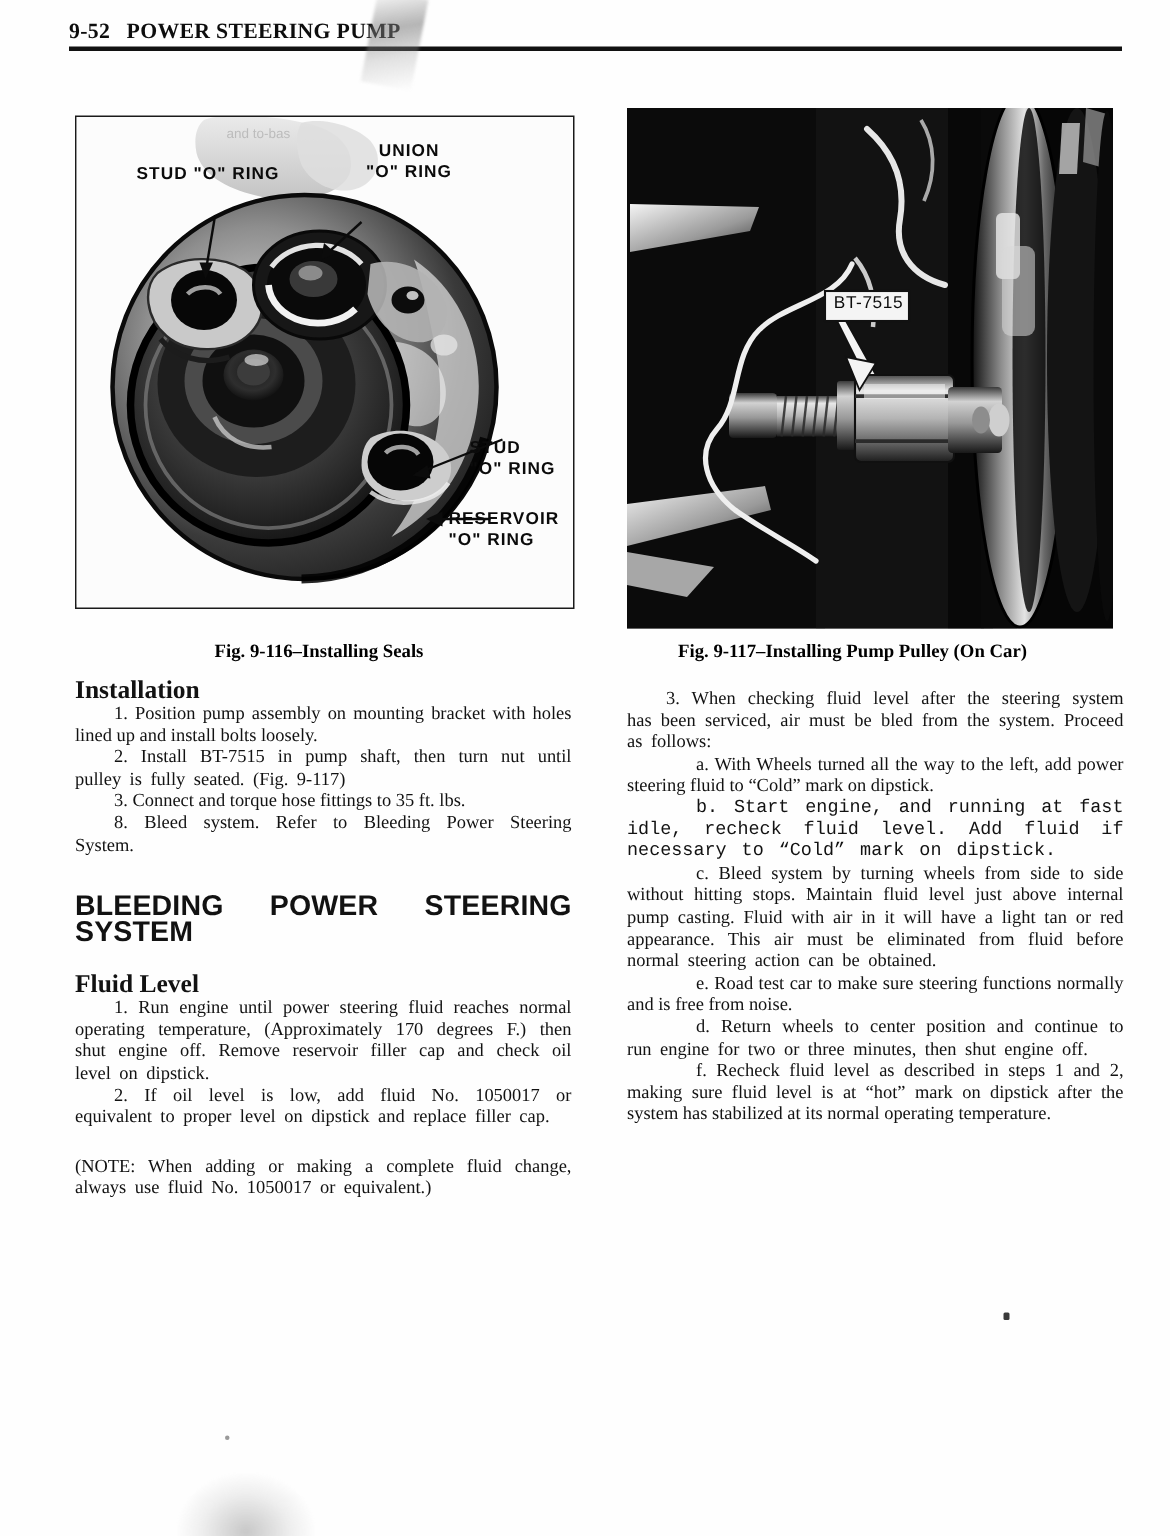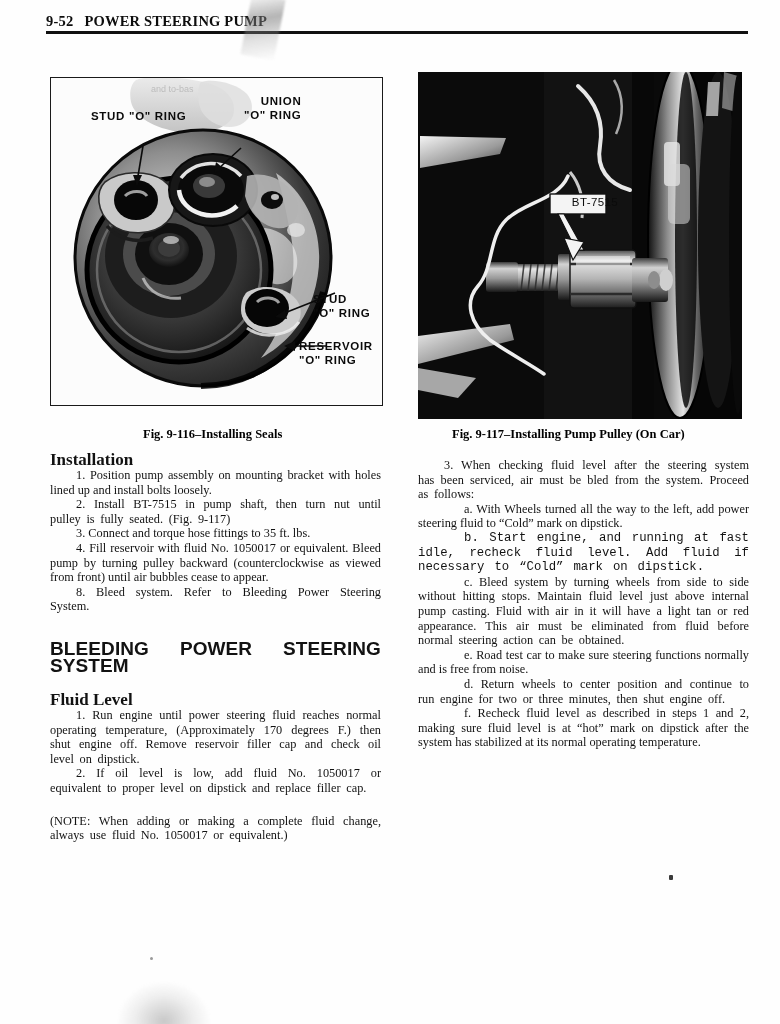--- a/index.html
+++ b/index.html
@@ -276,21 +276,21 @@
       <polygon points="86,108 82,97 91,97" fill="#0b0b0b"></polygon>
       <polygon points="163,95 165,84 173,91" fill="#0b0b0b"></polygon>
       <polygon points="224,239 234,232 236,241" fill="#0b0b0b"></polygon>
       <polygon points="233,268 244,263 244,273" fill="#0b0b0b"></polygon>
     </svg>
 
     
     <div class="callout-label" style="left:40px; top:32px;">
       <span>STUD "O" RING</span>
     </div>
-    <div class="callout-label" style="left:193px; top:17px; text-align:right;">
+    <div class="callout-label" style="left:193px; top:17px; text-align:center;">
       <span>UNION</span><br>
       <span>"O" RING</span>
     </div>
     <div class="callout-label" style="left:262px; top:215px;">
       <span>STUD</span><br>
       <span>"O" RING</span>
     </div>
     <div class="callout-label" style="left:248px; top:262px;">
       <span>RESERVOIR</span><br>
       <span>"O" RING</span>
@@ -381,34 +381,33 @@
       <path d="M150 104 C140 128 106 130 88 148 C70 166 76 196 60 214 C46 230 52 252 72 268 C92 282 112 292 126 302" fill="none" stroke="#efefef" stroke-width="3.5" stroke-linecap="round"></path>
       <path d="M152 100 C162 112 166 128 164 146" fill="none" stroke="#e0e0e0" stroke-width="3" opacity="0.9"></path>
 
       <g>
         <rect x="132" y="122" width="56" height="20" fill="#f4f4f4" stroke="#111111" stroke-width="1.4"></rect>
         <path d="M146 142 L166 178 L158 178 L140 142 Z" fill="#f4f4f4" stroke="#111" stroke-width="1.2"></path>
         <polygon points="155,188 146,166 166,170" fill="#f4f4f4" stroke="#111" stroke-width="1.2"></polygon>
       </g>
     </svg>
     <div style="position:absolute; left:134px; top:124px; width:54px; text-align:center;
-                font-family:'Liberation Sans',sans-serif; font-size:11.5px; letter-spacing:0.4px; color:#0b0b0b;padding-left:16px;">
+                font-family:'Liberation Sans',sans-serif; font-size:11.5px; letter-spacing:0.4px; color:#0b0b0b;">
       <span>BT-7515</span>
     </div>
   </div>
 
   <div class="fig-caption" id="cap-left">Fig. 9-116–Installing Seals</div>
   <div class="fig-caption" id="cap-right">Fig. 9-117–Installing Pump Pulley (On Car)</div>
 
   <div class="col" id="col-left">
     <p class="sec-head">Installation</p>
     <p class="para">1. Position pump assembly on mounting bracket with holes lined up and install bolts loosely.</p>
     <p class="para loose">2. Install BT-7515 in pump shaft, then turn nut until pulley is fully seated. (Fig. 9-117)</p>
     <p class="para">3. Connect and torque hose fittings to 35 ft. lbs.</p>
-    <p class="para">4. Fill reservoir with fluid No. 1050017 or equivalent. Bleed pump by turning pulley backward (counterclockwise as viewed from front) until air bubbles cease to appear.</p>
     <p class="para loose">8. Bleed system. Refer to Bleeding Power Steering System.</p>
 
     <div class="gap-lg"></div>
     <p class="big-head">BLEEDING POWER STEERING SYSTEM</p>
 
     <div class="gap-md"></div>
     <p class="sec-head">Fluid Level</p>
     <p class="para loose">1. Run engine until power steering fluid reaches normal operating temperature, (Approximately 170 degrees F.) then shut engine off. Remove reservoir filler cap and check oil level on dipstick.</p>
     <p class="para loose">2. If oil level is low, add fluid No. 1050017 or equivalent to proper level on dipstick and replace filler cap.</p>
 

